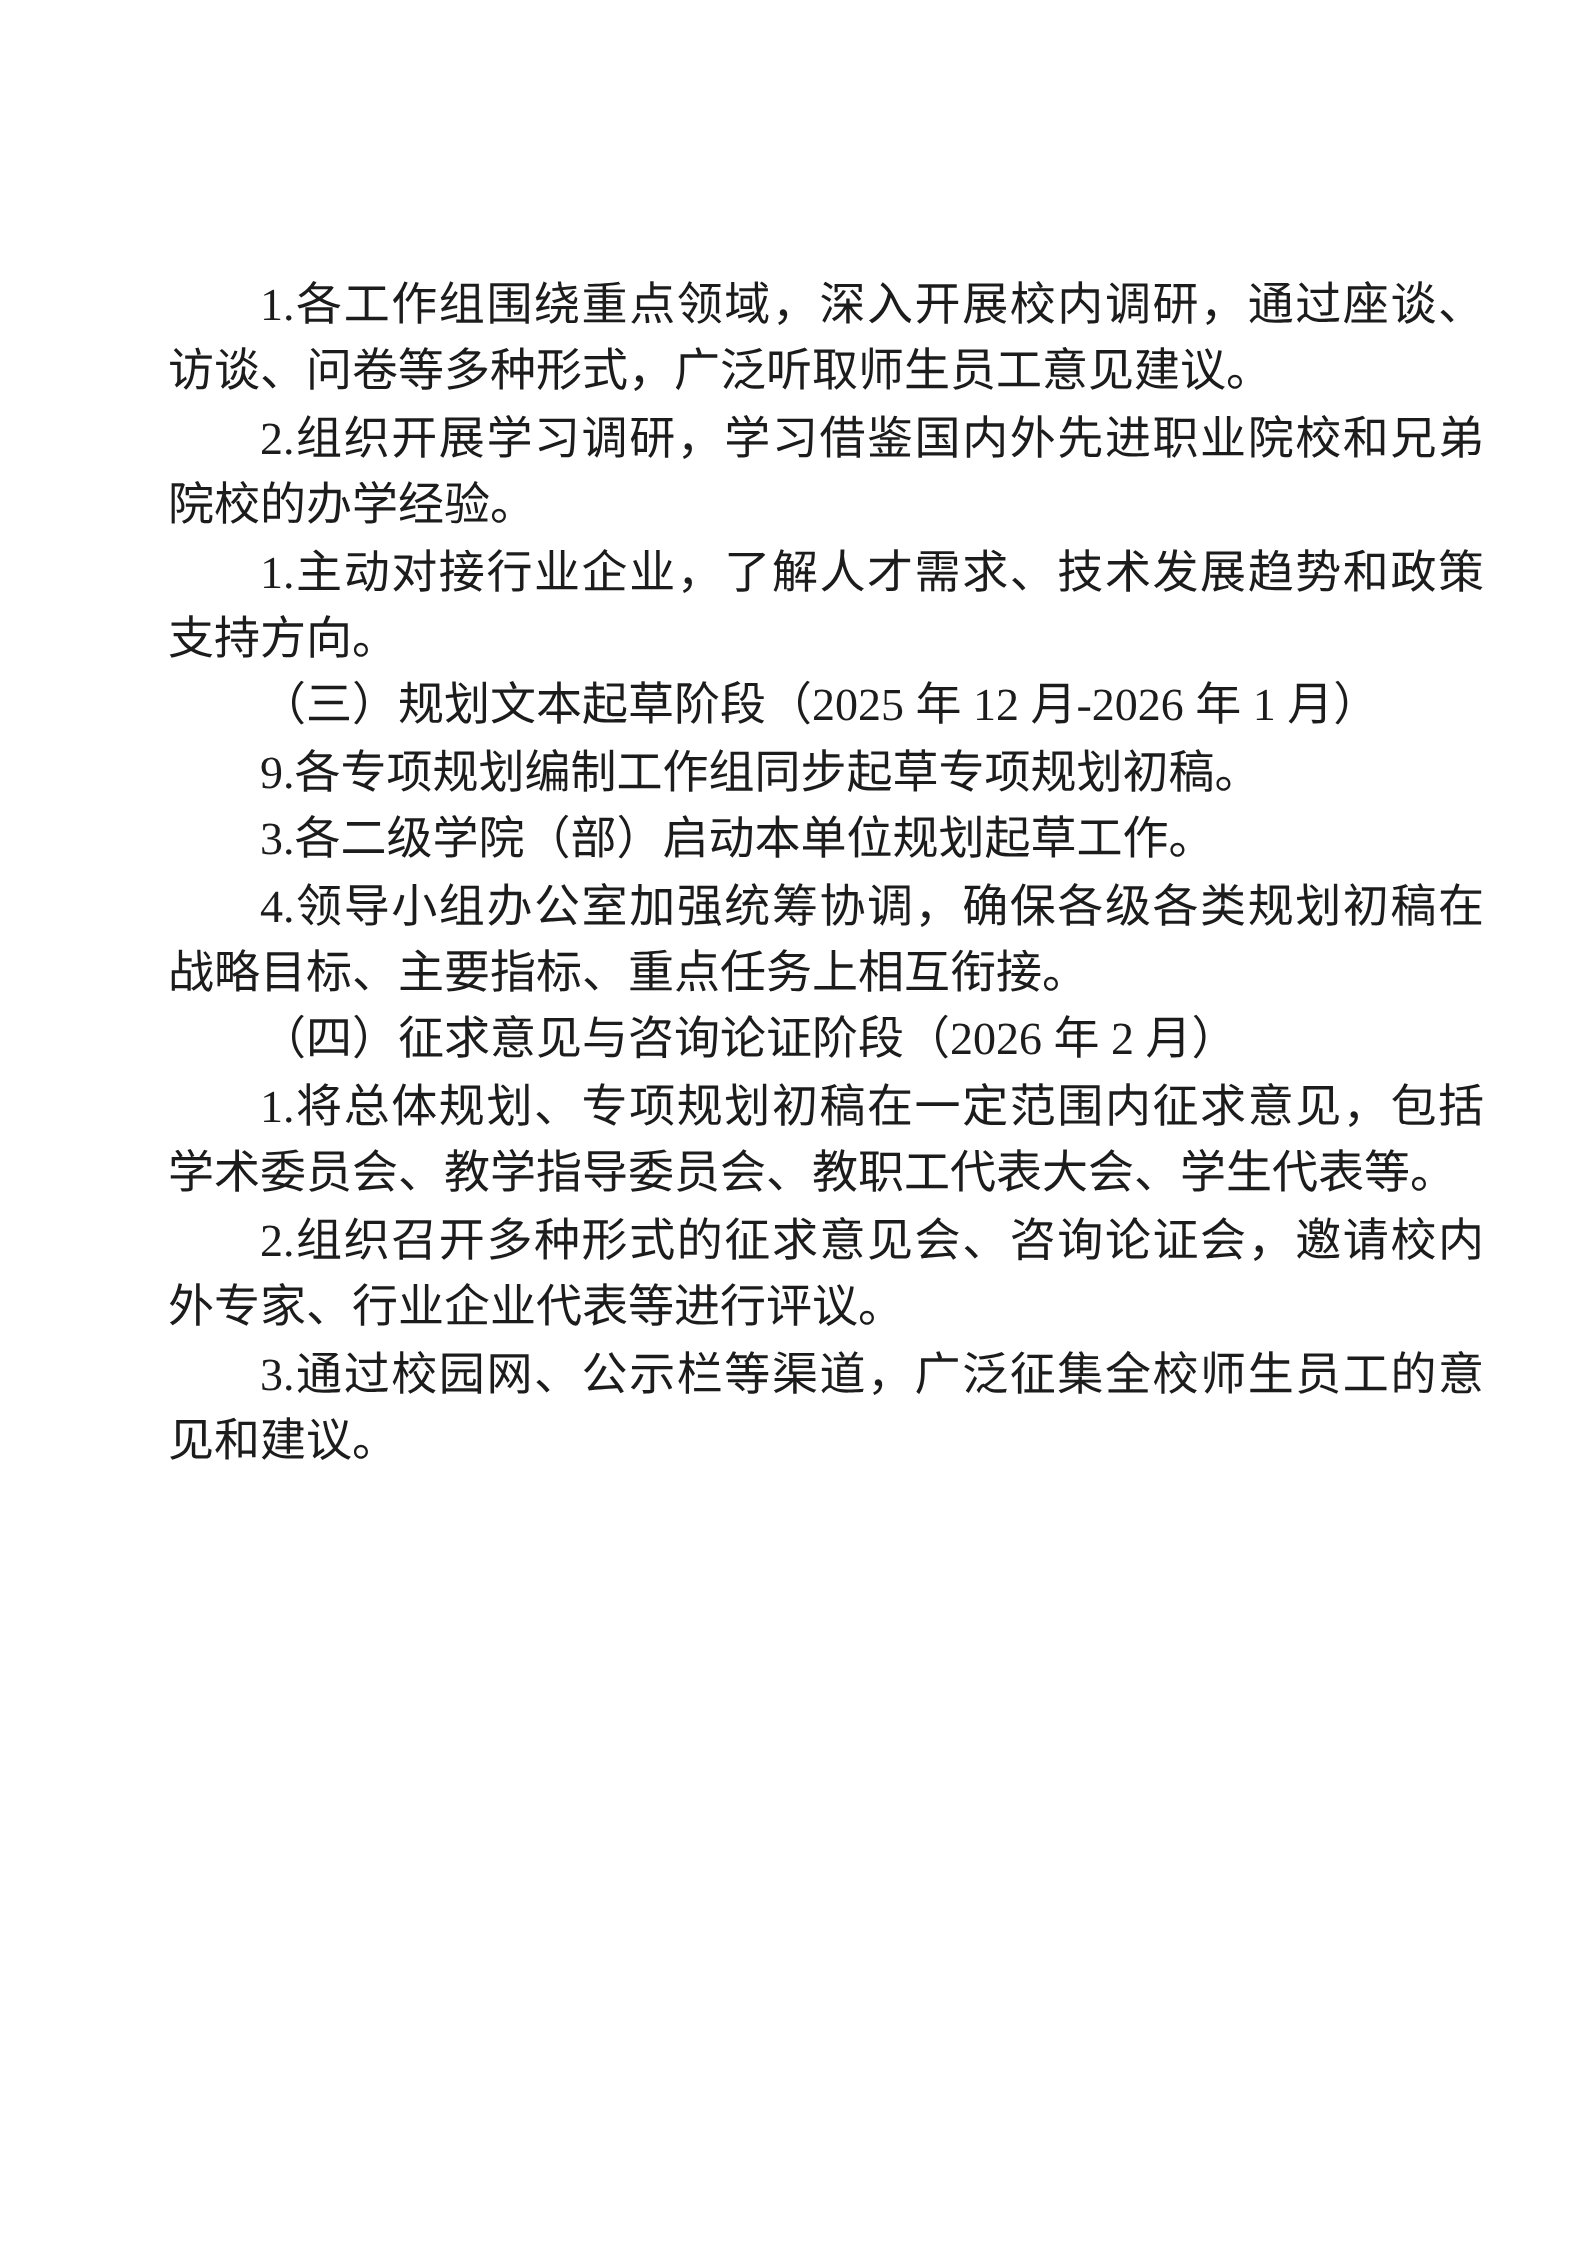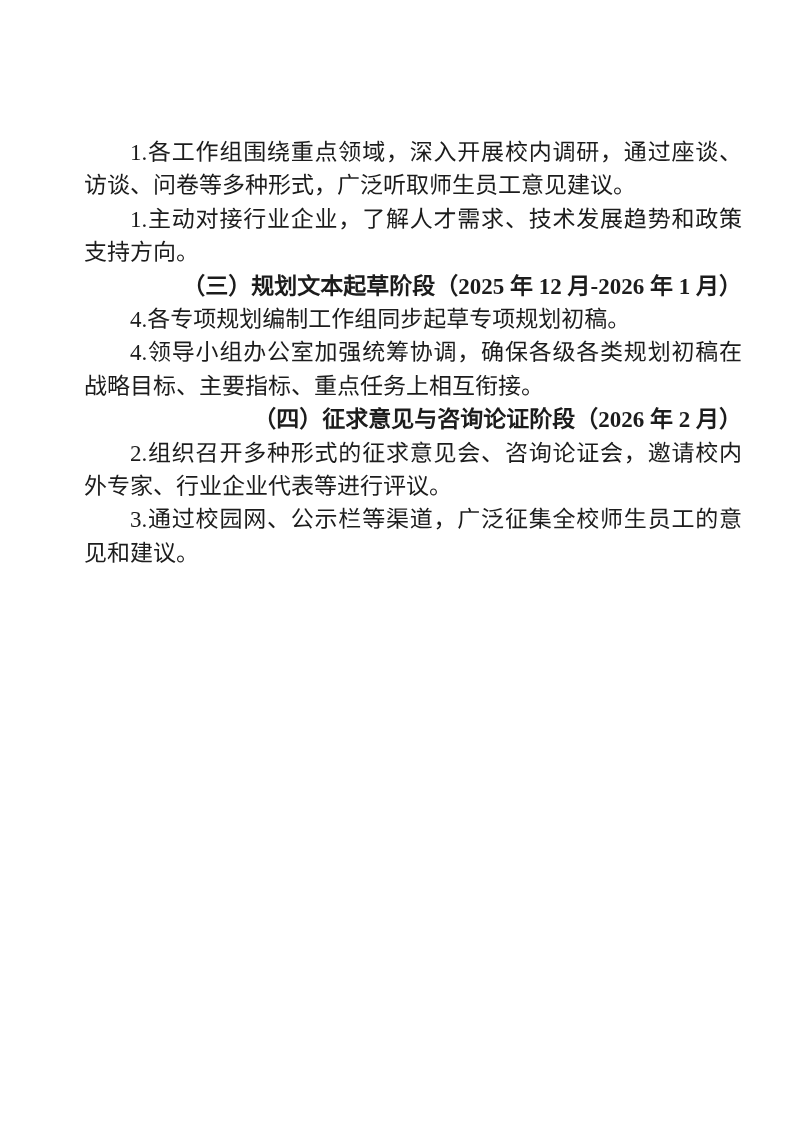--- a/index.html
+++ b/index.html
@@ -28,45 +28,48 @@
   p.para {
     margin: 0;
     padding: 0;
     font-size: 23px;
     line-height: 33.4px;
     text-indent: 2em;
     text-align: justify;
     letter-spacing: 0;
   }
   p.para.heading {
-    font-weight: 700;
-    text-align: right;
+    font-weight: 400;
+    text-align: left;
   }
   .page-footer {
     position: absolute;
     left: 0;
     top: 1036px;
     width: 100%;
     text-align: center;
     font-size: 13px;
     font-family: "DejaVu Serif", serif;
     color: #0c4a6e;
     margin-left: 12px;
   }
 </style>
 </head>
 <body>
 
 <div class="page">
   <div class="doc-body" id="doc-body">
       <p class="para">1.各工作组围绕重点领域，深入开展校内调研，通过座谈、访谈、问卷等多种形式，广泛听取师生员工意见建议。</p>
+      <p class="para">2.组织开展学习调研，学习借鉴国内外先进职业院校和兄弟院校的办学经验。</p>
       <p class="para">1.主动对接行业企业，了解人才需求、技术发展趋势和政策支持方向。</p>
       <p class="para heading">（三）规划文本起草阶段（2025 年 12 月-2026 年 1 月）</p>
-      <p class="para">4.各专项规划编制工作组同步起草专项规划初稿。</p>
+      <p class="para">9.各专项规划编制工作组同步起草专项规划初稿。</p>
+      <p class="para">3.各二级学院（部）启动本单位规划起草工作。</p>
       <p class="para">4.领导小组办公室加强统筹协调，确保各级各类规划初稿在战略目标、主要指标、重点任务上相互衔接。</p>
       <p class="para heading">（四）征求意见与咨询论证阶段（2026 年 2 月）</p>
+      <p class="para">1.将总体规划、专项规划初稿在一定范围内征求意见，包括学术委员会、教学指导委员会、教职工代表大会、学生代表等。</p>
       <p class="para">2.组织召开多种形式的征求意见会、咨询论证会，邀请校内外专家、行业企业代表等进行评议。</p>
       <p class="para">3.通过校园网、公示栏等渠道，广泛征集全校师生员工的意见和建议。</p>
     </div>
   <div class="page-footer">
     <span>11</span>
   </div>
 </div>
 
 </body></html>

